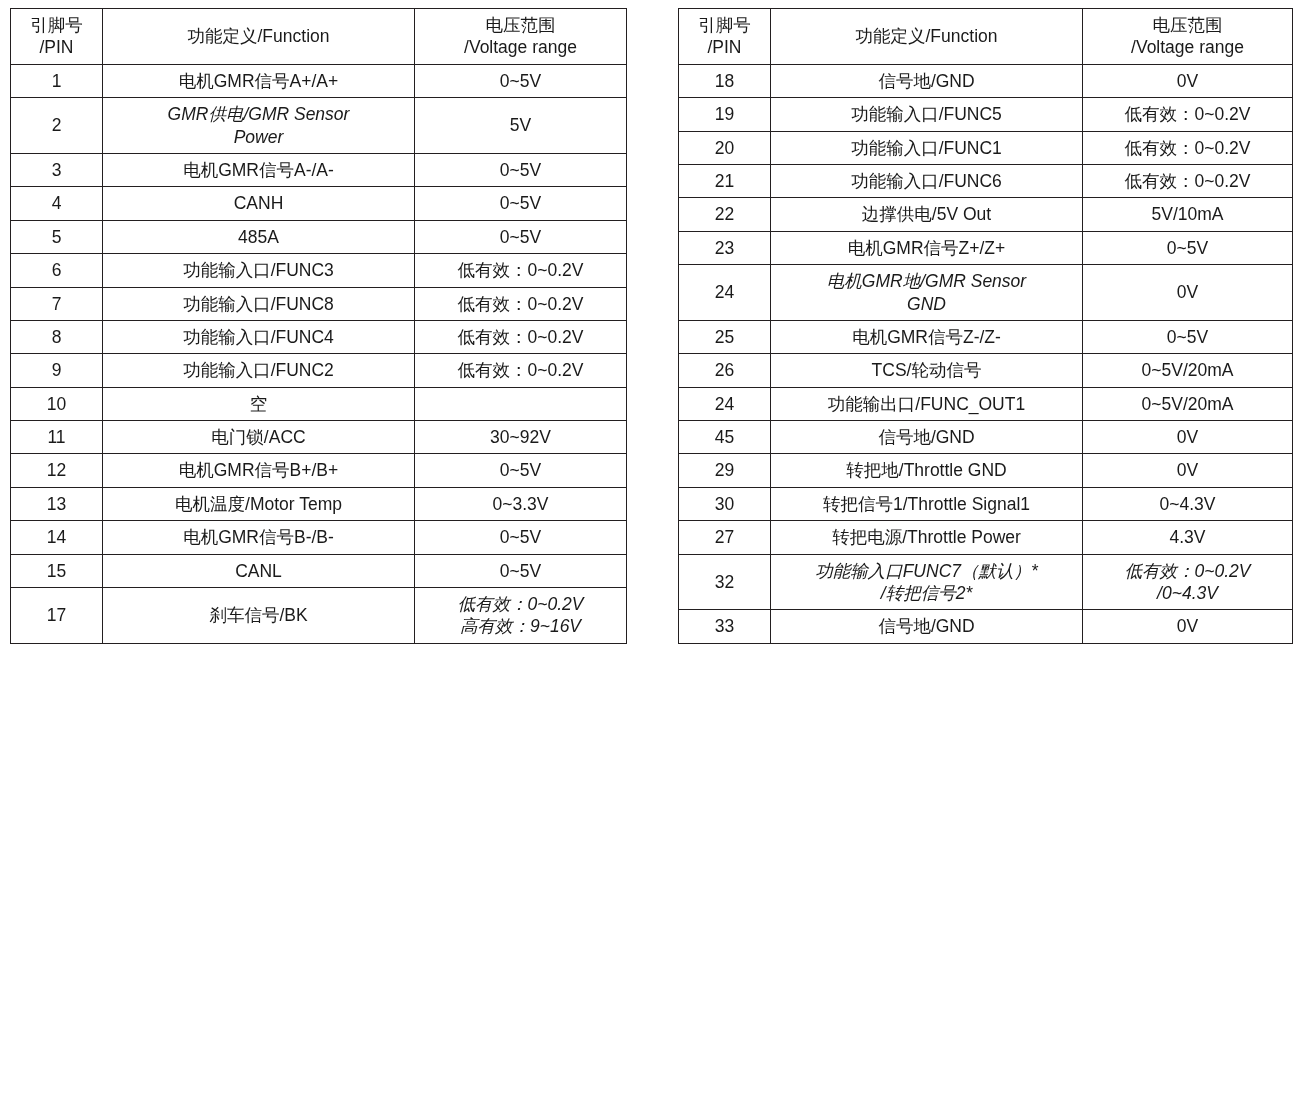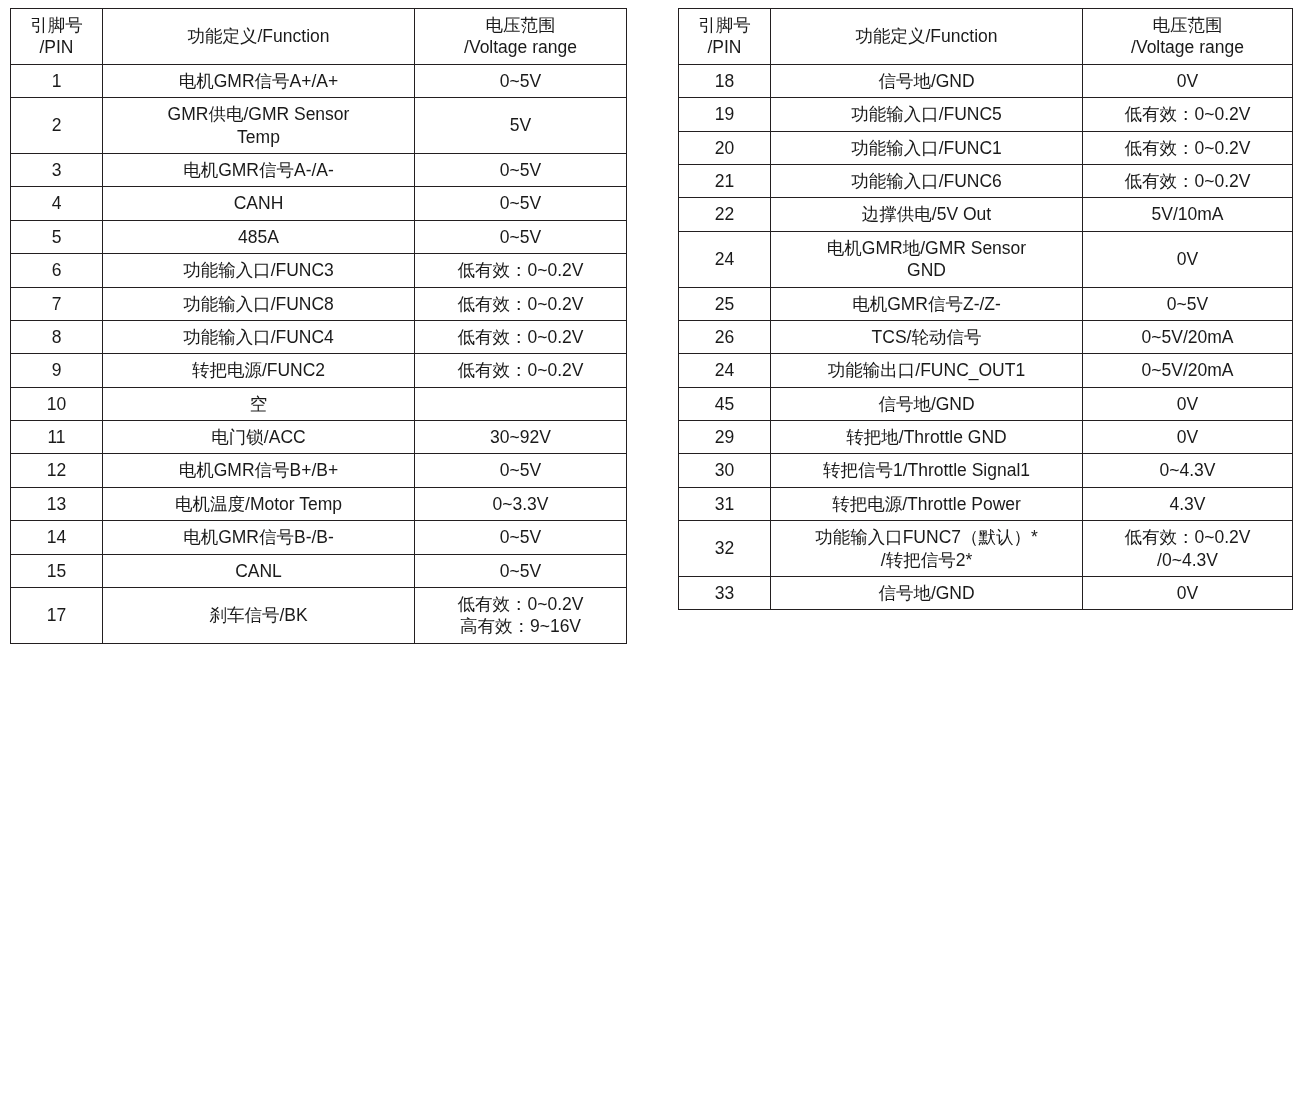--- a/index.html
+++ b/index.html
@@ -62,21 +62,21 @@
 
   thead td {
     font-size: 17.5px;
     line-height: 1.3;
     padding: 6px 4px;
   }
   .hdr-line { display: block; }
   td.cell-func { font-size: 17.5px; }
   td.cell-volt { font-size: 17.5px; }
   td.cell-pin { font-size: 17.5px; }
-  .twoline { line-height: 1.3; }
+  .twoline { line-height: 1.3; font-style: italic; }
 </style>
 </head>
 <body>
 
 <div class="sheet">
 
   <div class="table-wrap left">
     <table class="pin-table">
       <colgroup>
         <col class="col-pin">
@@ -103,21 +103,21 @@
             <span class="hdr-line">电机GMR信号A+/A+</span>
           </td>
           <td class="cell-volt">
             <span class="hdr-line">0~5V</span>
           </td>
         </tr>
         <tr>
           <td class="cell-pin">2</td>
           <td class="cell-func twoline">
             <span class="hdr-line">GMR供电/GMR Sensor</span>
-            <span class="hdr-line">Temp</span>
+            <span class="hdr-line">Power</span>
           </td>
           <td class="cell-volt">
             <span class="hdr-line">5V</span>
           </td>
         </tr>
         <tr>
           <td class="cell-pin">3</td>
           <td class="cell-func">电机GMR信号A-/A-</td>
           <td class="cell-volt">0~5V</td>
         </tr>
@@ -141,21 +141,21 @@
           <td class="cell-func">功能输入口/FUNC8</td>
           <td class="cell-volt">低有效：0~0.2V</td>
         </tr>
         <tr>
           <td class="cell-pin">8</td>
           <td class="cell-func">功能输入口/FUNC4</td>
           <td class="cell-volt">低有效：0~0.2V</td>
         </tr>
         <tr>
           <td class="cell-pin">9</td>
-          <td class="cell-func">转把电源/FUNC2</td>
+          <td class="cell-func">功能输入口/FUNC2</td>
           <td class="cell-volt">低有效：0~0.2V</td>
         </tr>
         <tr>
           <td class="cell-pin">10</td>
           <td class="cell-func">空</td>
           <td class="cell-volt"></td>
         </tr>
         <tr>
           <td class="cell-pin">11</td>
           <td class="cell-func">电门锁/ACC</td>
@@ -235,20 +235,25 @@
           <td class="cell-pin">21</td>
           <td class="cell-func">功能输入口/FUNC6</td>
           <td class="cell-volt">低有效：0~0.2V</td>
         </tr>
         <tr>
           <td class="cell-pin">22</td>
           <td class="cell-func">边撑供电/5V Out</td>
           <td class="cell-volt">5V/10mA</td>
         </tr>
         <tr>
+          <td class="cell-pin">23</td>
+          <td class="cell-func">电机GMR信号Z+/Z+</td>
+          <td class="cell-volt">0~5V</td>
+        </tr>
+        <tr>
           <td class="cell-pin">24</td>
           <td class="cell-func twoline">
             <span class="hdr-line">电机GMR地/GMR Sensor</span>
             <span class="hdr-line">GND</span>
           </td>
           <td class="cell-volt">0V</td>
         </tr>
         <tr>
           <td class="cell-pin">25</td>
           <td class="cell-func">电机GMR信号Z-/Z-</td>
@@ -273,21 +278,21 @@
           <td class="cell-pin">29</td>
           <td class="cell-func">转把地/Throttle GND</td>
           <td class="cell-volt">0V</td>
         </tr>
         <tr>
           <td class="cell-pin">30</td>
           <td class="cell-func">转把信号1/Throttle Signal1</td>
           <td class="cell-volt">0~4.3V</td>
         </tr>
         <tr>
-          <td class="cell-pin">31</td>
+          <td class="cell-pin">27</td>
           <td class="cell-func">转把电源/Throttle Power</td>
           <td class="cell-volt">4.3V</td>
         </tr>
         <tr>
           <td class="cell-pin">32</td>
           <td class="cell-func twoline">
             <span class="hdr-line">功能输入口FUNC7（默认）*</span>
             <span class="hdr-line">/转把信号2*</span>
           </td>
           <td class="cell-volt twoline">

